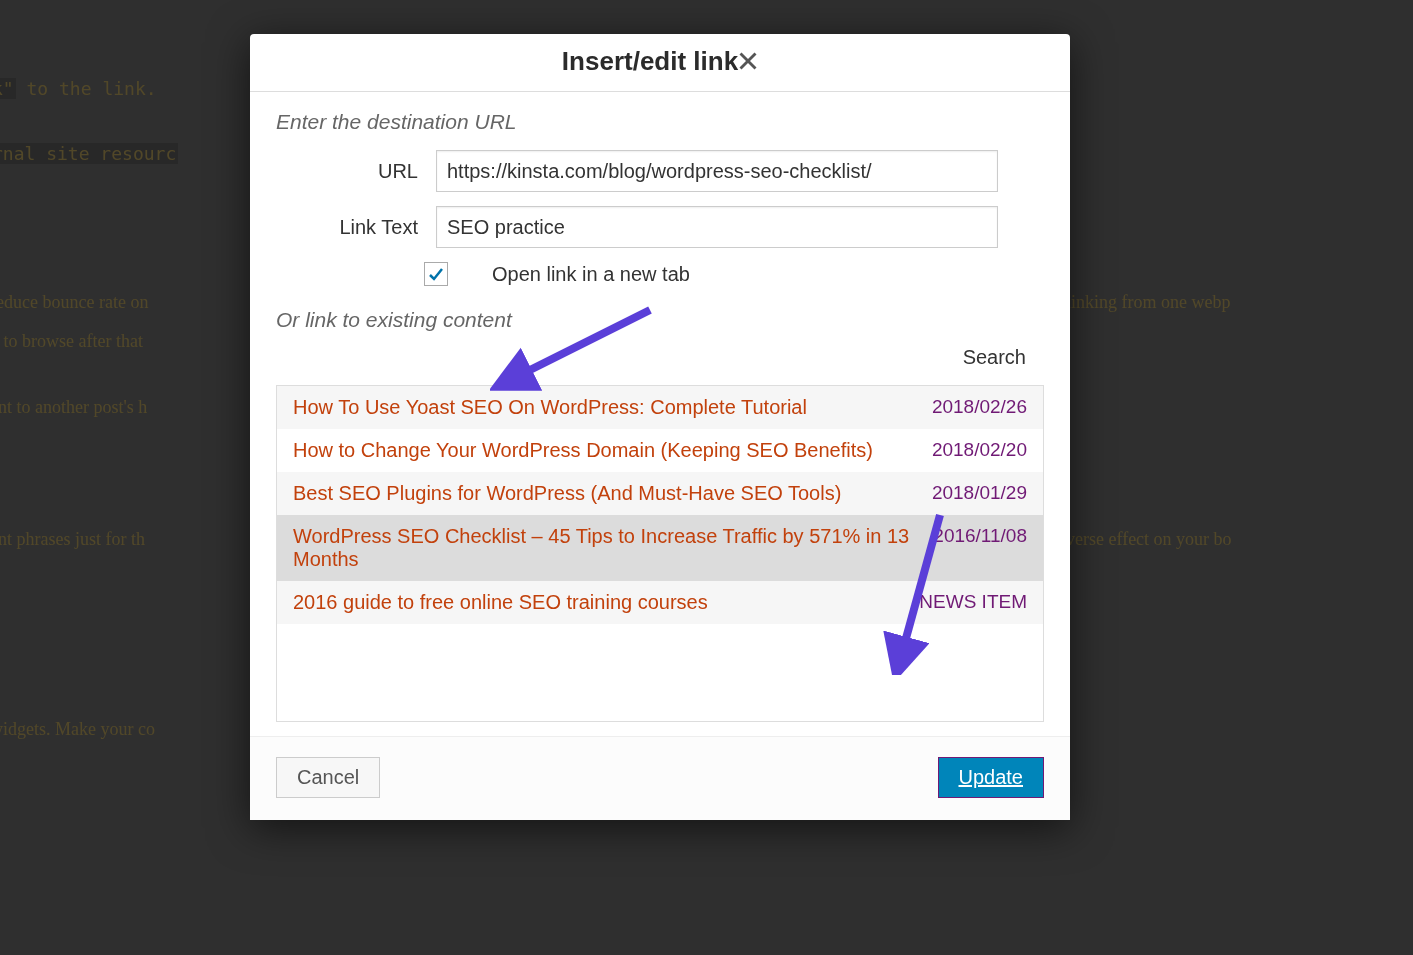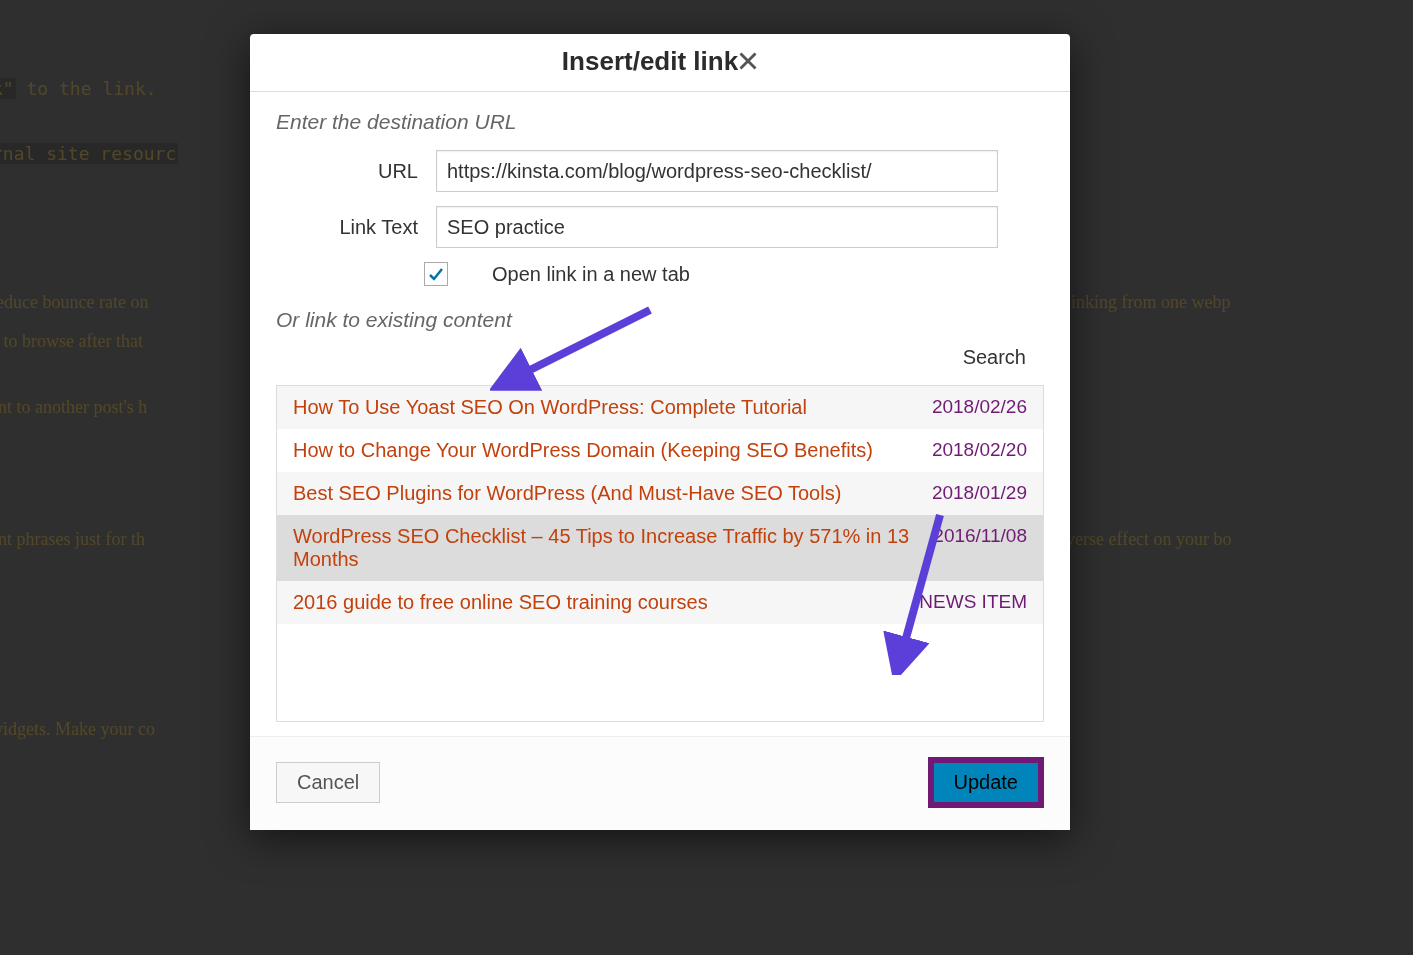--- a/index.html
+++ b/index.html
@@ -166,23 +166,24 @@
     padding: 8px 20px;
     border-radius: 0;
     cursor: pointer;
   }
   .btn-cancel {
     border: 1px solid #ccc;
     background: #f7f7f7;
     color: #555;
   }
   .btn-primary {
-    border: 6px solid #701a75;
+    border: 1px solid #701a75;
     background: #0085ba;
-    color: #000000;
+    color: #ffffff;
+    text-decoration: underline;
   }
 
   .arrow {
     position: absolute;
     pointer-events: none;
   }
 
   
   .results::-webkit-scrollbar { width: 18px; }
   .results::-webkit-scrollbar-track { background: #f1f1f1; }

